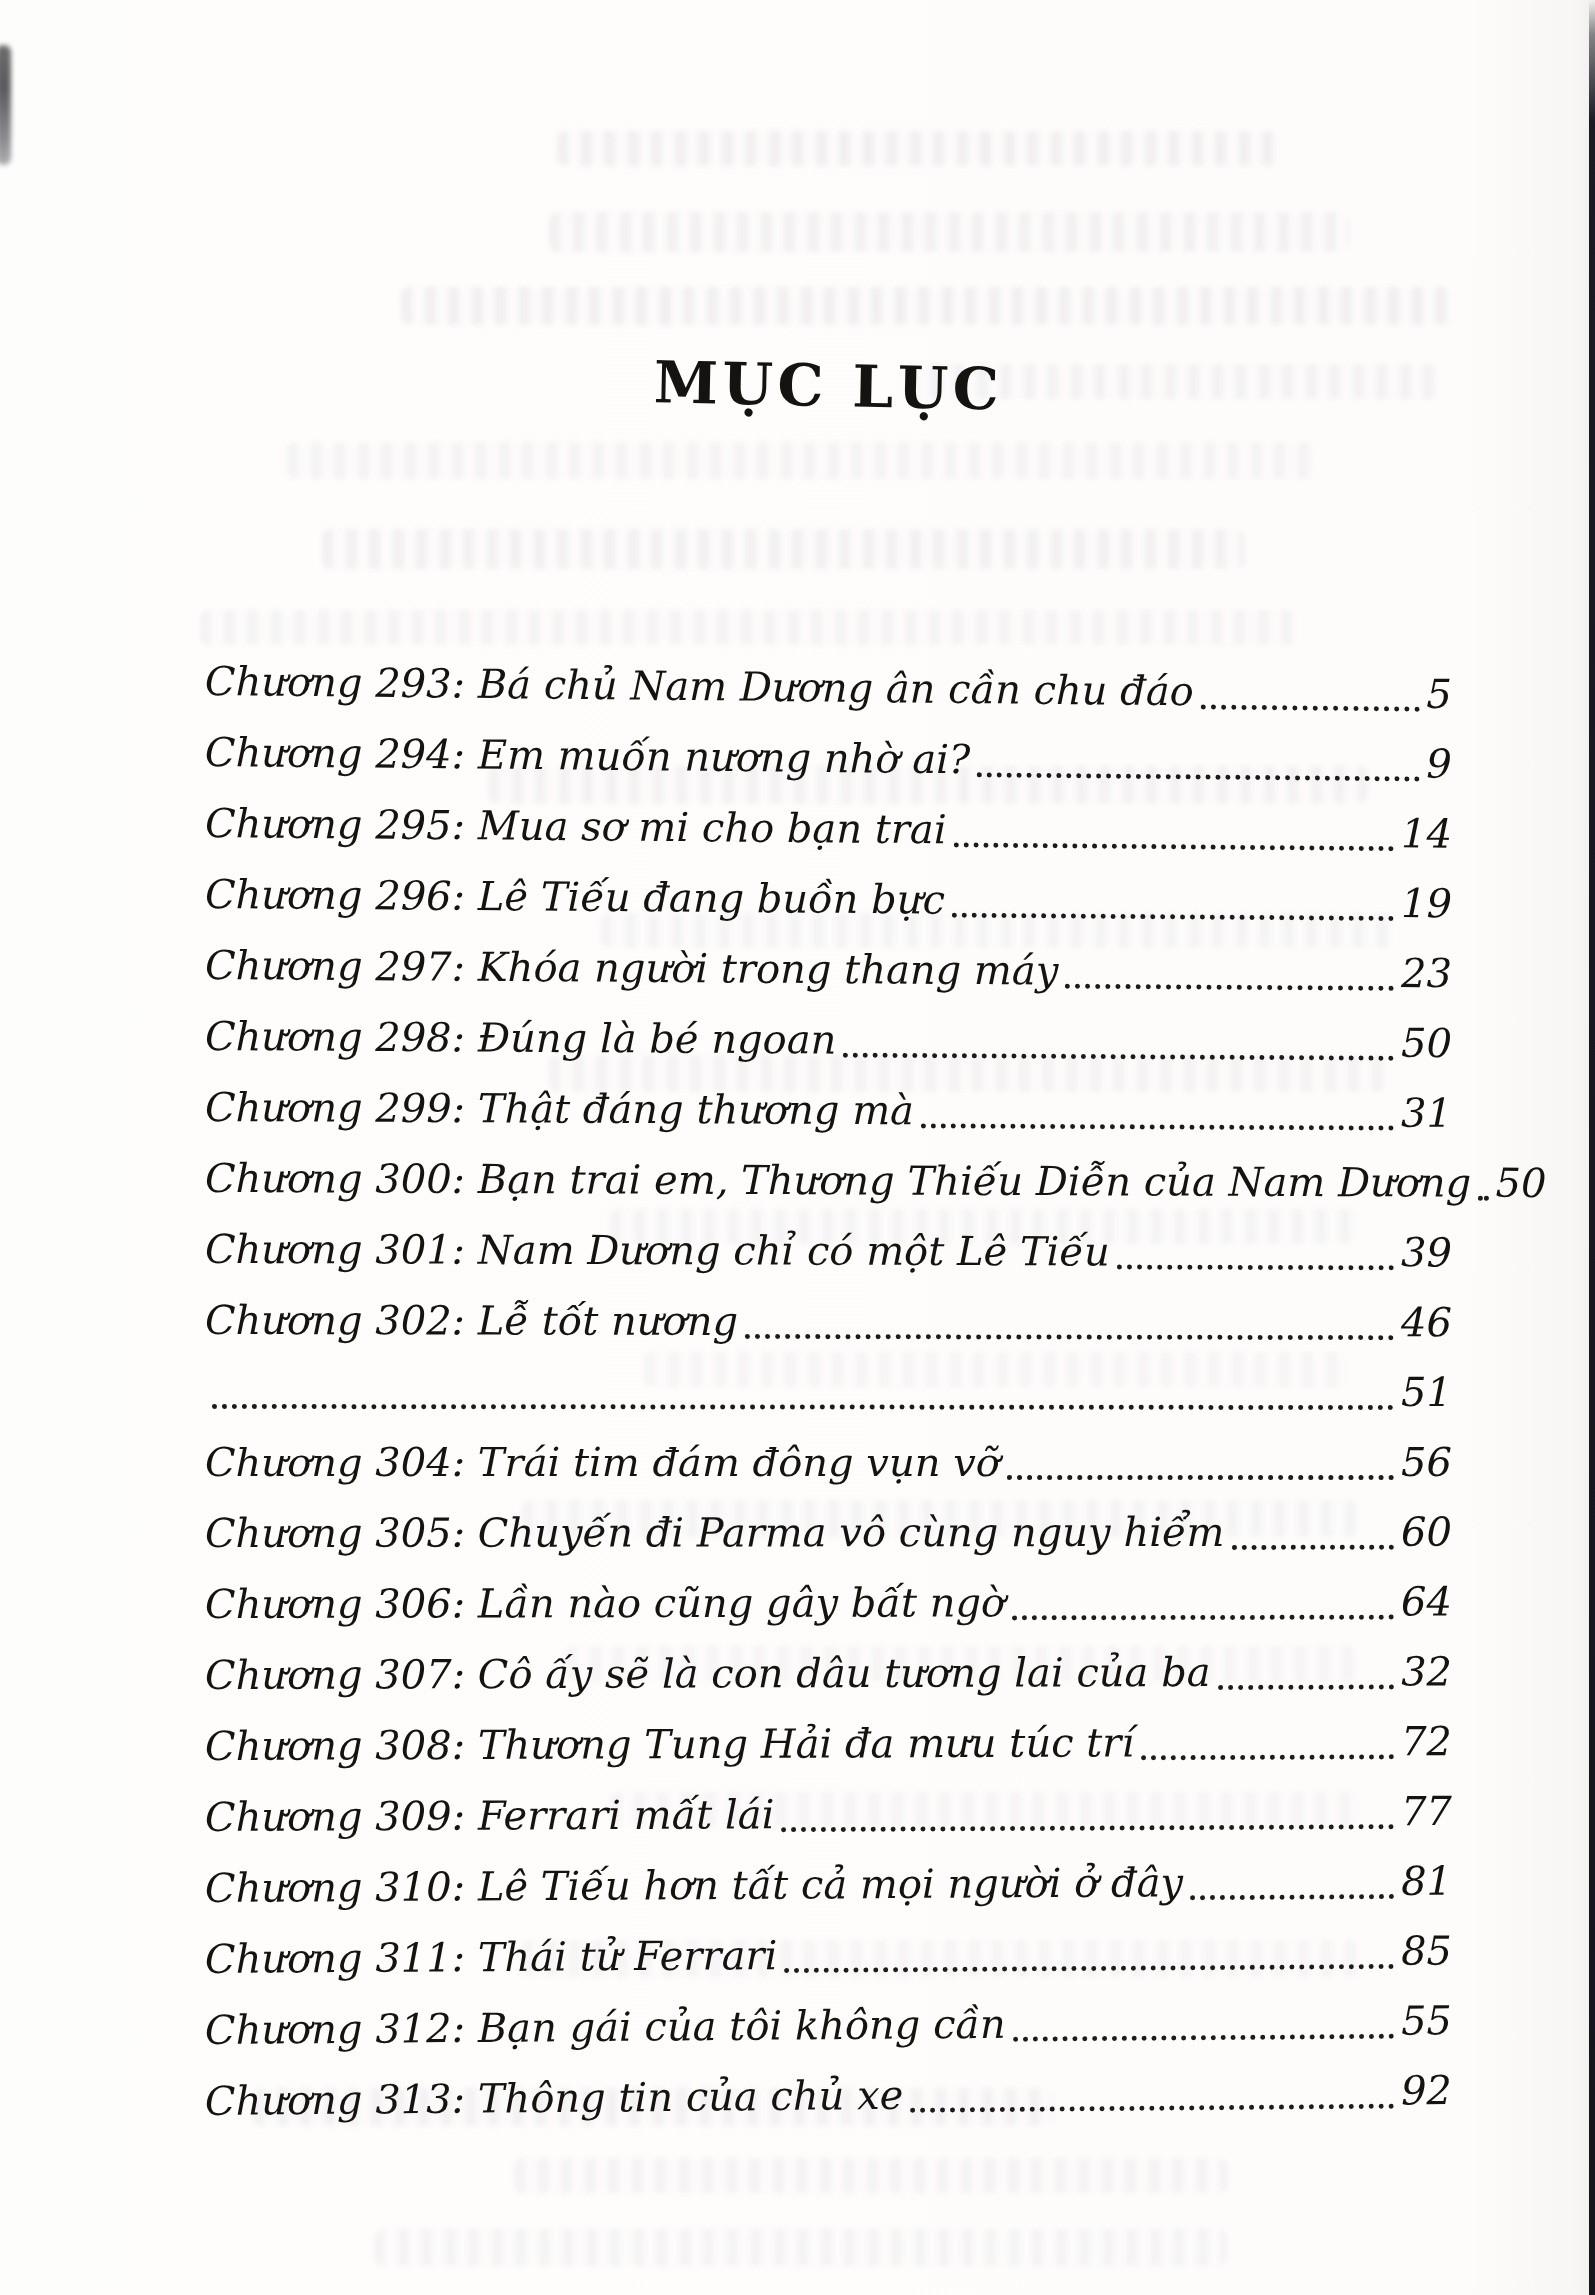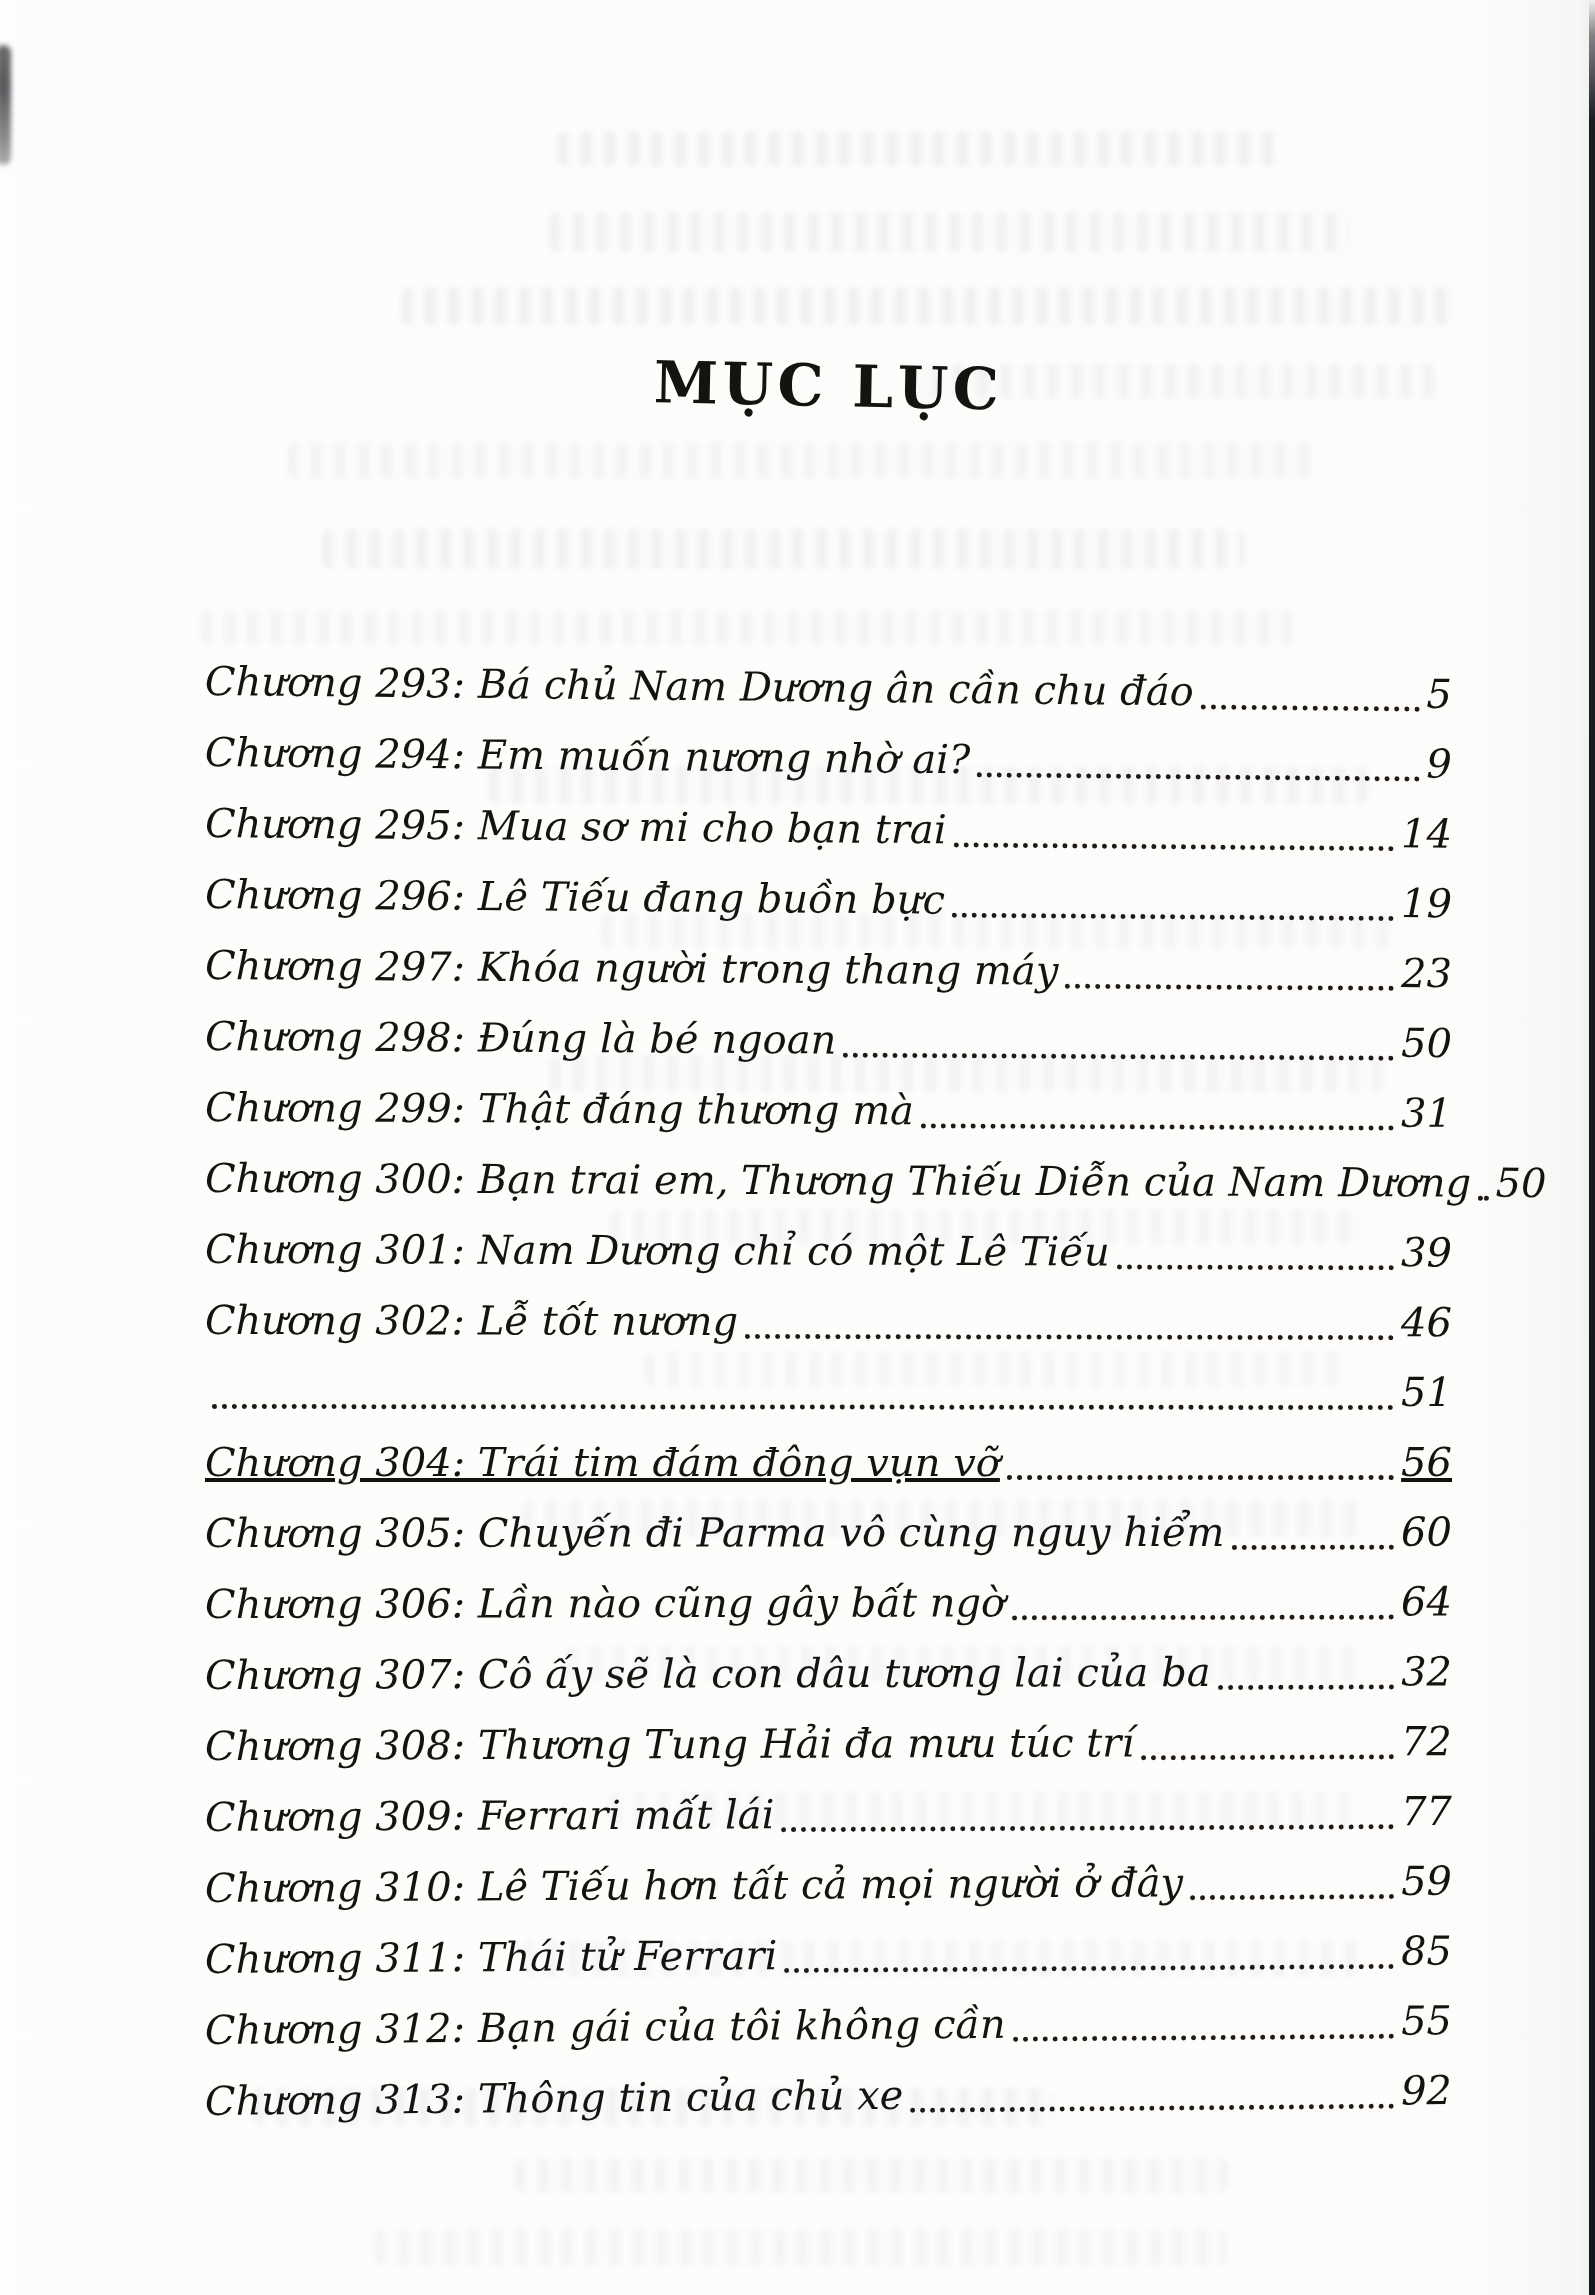--- a/index.html
+++ b/index.html
@@ -136,21 +136,21 @@
     <span class="label">Chương 302: Lễ tốt nương</span>
     <span class="dots"></span>
     <span class="pageno">46</span>
   </div>
 
   <div class="row" style="transform: rotate(0.05deg);">
     <span class="dots"></span>
     <span class="pageno">51</span>
   </div>
 
-  <div class="row" style="transform: rotate(-0.005deg); text-decoration: underline;">
+  <div class="row" style="transform: rotate(-0.005deg);">
     <span class="label">Chương 304: Trái tim đám đông vụn vỡ</span>
     <span class="dots"></span>
     <span class="pageno">56</span>
   </div>
 
   <div class="row" style="transform: rotate(-0.06deg);">
     <span class="label">Chương 305: Chuyến đi Parma vô cùng nguy hiểm</span>
     <span class="dots"></span>
     <span class="pageno">60</span>
   </div>
@@ -175,21 +175,21 @@
 
   <div class="row" style="transform: rotate(-0.28deg);">
     <span class="label">Chương 309: Ferrari mất lái</span>
     <span class="dots"></span>
     <span class="pageno">77</span>
   </div>
 
   <div class="row" style="transform: rotate(-0.335deg);">
     <span class="label">Chương 310: Lê Tiếu hơn tất cả mọi người ở đây</span>
     <span class="dots"></span>
-    <span class="pageno">59</span>
+    <span class="pageno">81</span>
   </div>
 
   <div class="row" style="transform: rotate(-0.39deg);">
     <span class="label">Chương 311: Thái tử Ferrari</span>
     <span class="dots"></span>
     <span class="pageno">85</span>
   </div>
 
   <div class="row" style="transform: rotate(-0.445deg);">
     <span class="label">Chương 312: Bạn gái của tôi không cần</span>

